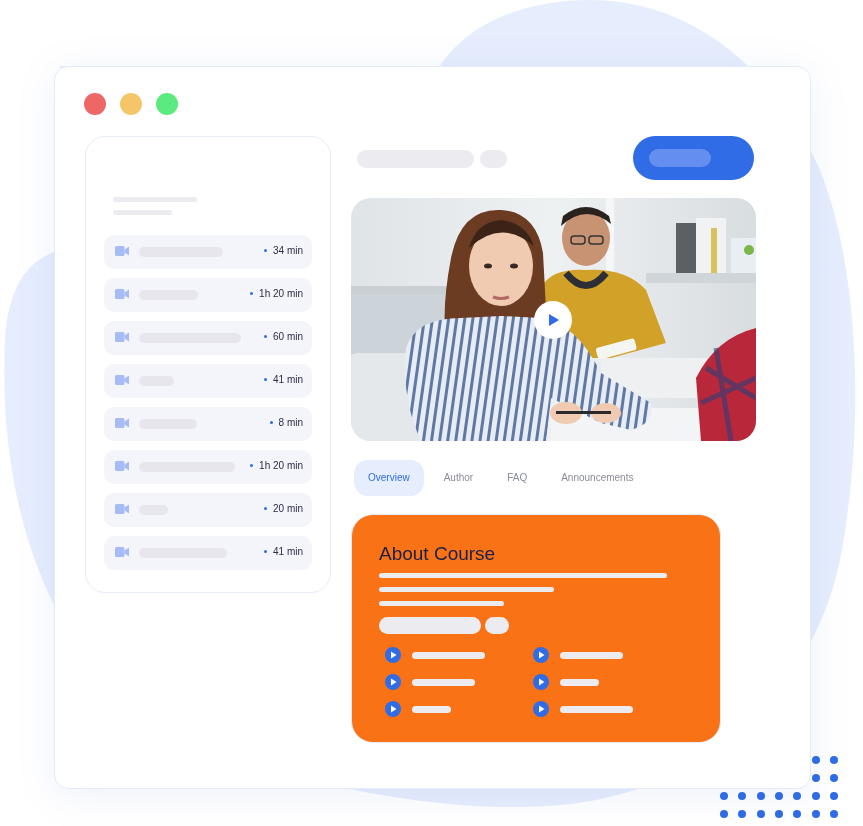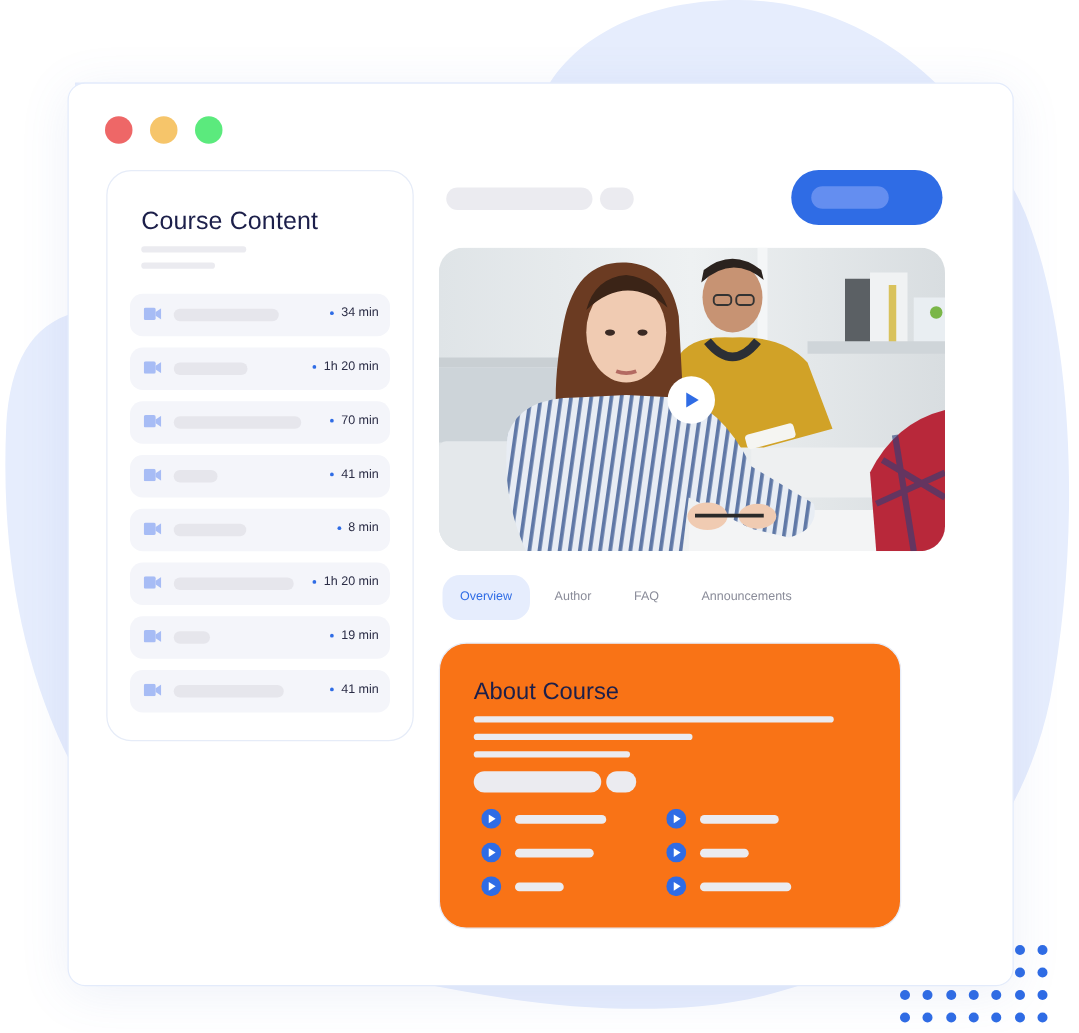--- a/index.html
+++ b/index.html
@@ -109,21 +109,20 @@
   </div>
 
 <div class="window">
   <div class="traffic">
     <span style="background:#ee6767"></span>
     <span style="background:#f6c56a"></span>
     <span style="background:#5bea7d"></span>
   </div>
 
   <div class="sidebar">
-    <h2>Course Content</h2>
     <div class="skel" style="left:27px;top:60px;width:84px;height:5px;border-radius:3px;"></div>
     <div class="skel" style="left:27px;top:73px;width:59px;height:5px;border-radius:3px;"></div>
 
     <div class="list">
       <div class="row">
         <svg class="cam" width="14" height="10" viewBox="0 0 14 10">
             <rect x="0" y="0" width="9.5" height="10" rx="1.5" fill="#a7bcf5"></rect>
             <path d="M9.5 3.5 L14 0.5 L14 9.5 L9.5 6.5 Z" fill="#a7bcf5"></path>
           </svg>
         <div class="bar" style="width:84px"></div>
@@ -144,21 +143,21 @@
           </div>
       </div>
       <div class="row">
         <svg class="cam" width="14" height="10" viewBox="0 0 14 10">
             <rect x="0" y="0" width="9.5" height="10" rx="1.5" fill="#a7bcf5"></rect>
             <path d="M9.5 3.5 L14 0.5 L14 9.5 L9.5 6.5 Z" fill="#a7bcf5"></path>
           </svg>
         <div class="bar" style="width:102px"></div>
         <div class="dur">
             <i></i>
-            <span>70 min</span>
+            <span>60 min</span>
           </div>
       </div>
       <div class="row">
         <svg class="cam" width="14" height="10" viewBox="0 0 14 10">
             <rect x="0" y="0" width="9.5" height="10" rx="1.5" fill="#a7bcf5"></rect>
             <path d="M9.5 3.5 L14 0.5 L14 9.5 L9.5 6.5 Z" fill="#a7bcf5"></path>
           </svg>
         <div class="bar" style="width:35px"></div>
         <div class="dur">
             <i></i>
@@ -188,21 +187,21 @@
           </div>
       </div>
       <div class="row">
         <svg class="cam" width="14" height="10" viewBox="0 0 14 10">
             <rect x="0" y="0" width="9.5" height="10" rx="1.5" fill="#a7bcf5"></rect>
             <path d="M9.5 3.5 L14 0.5 L14 9.5 L9.5 6.5 Z" fill="#a7bcf5"></path>
           </svg>
         <div class="bar" style="width:29px"></div>
         <div class="dur">
             <i></i>
-            <span>19 min</span>
+            <span>20 min</span>
           </div>
       </div>
       <div class="row">
         <svg class="cam" width="14" height="10" viewBox="0 0 14 10">
             <rect x="0" y="0" width="9.5" height="10" rx="1.5" fill="#a7bcf5"></rect>
             <path d="M9.5 3.5 L14 0.5 L14 9.5 L9.5 6.5 Z" fill="#a7bcf5"></path>
           </svg>
         <div class="bar" style="width:88px"></div>
         <div class="dur">
             <i></i>

